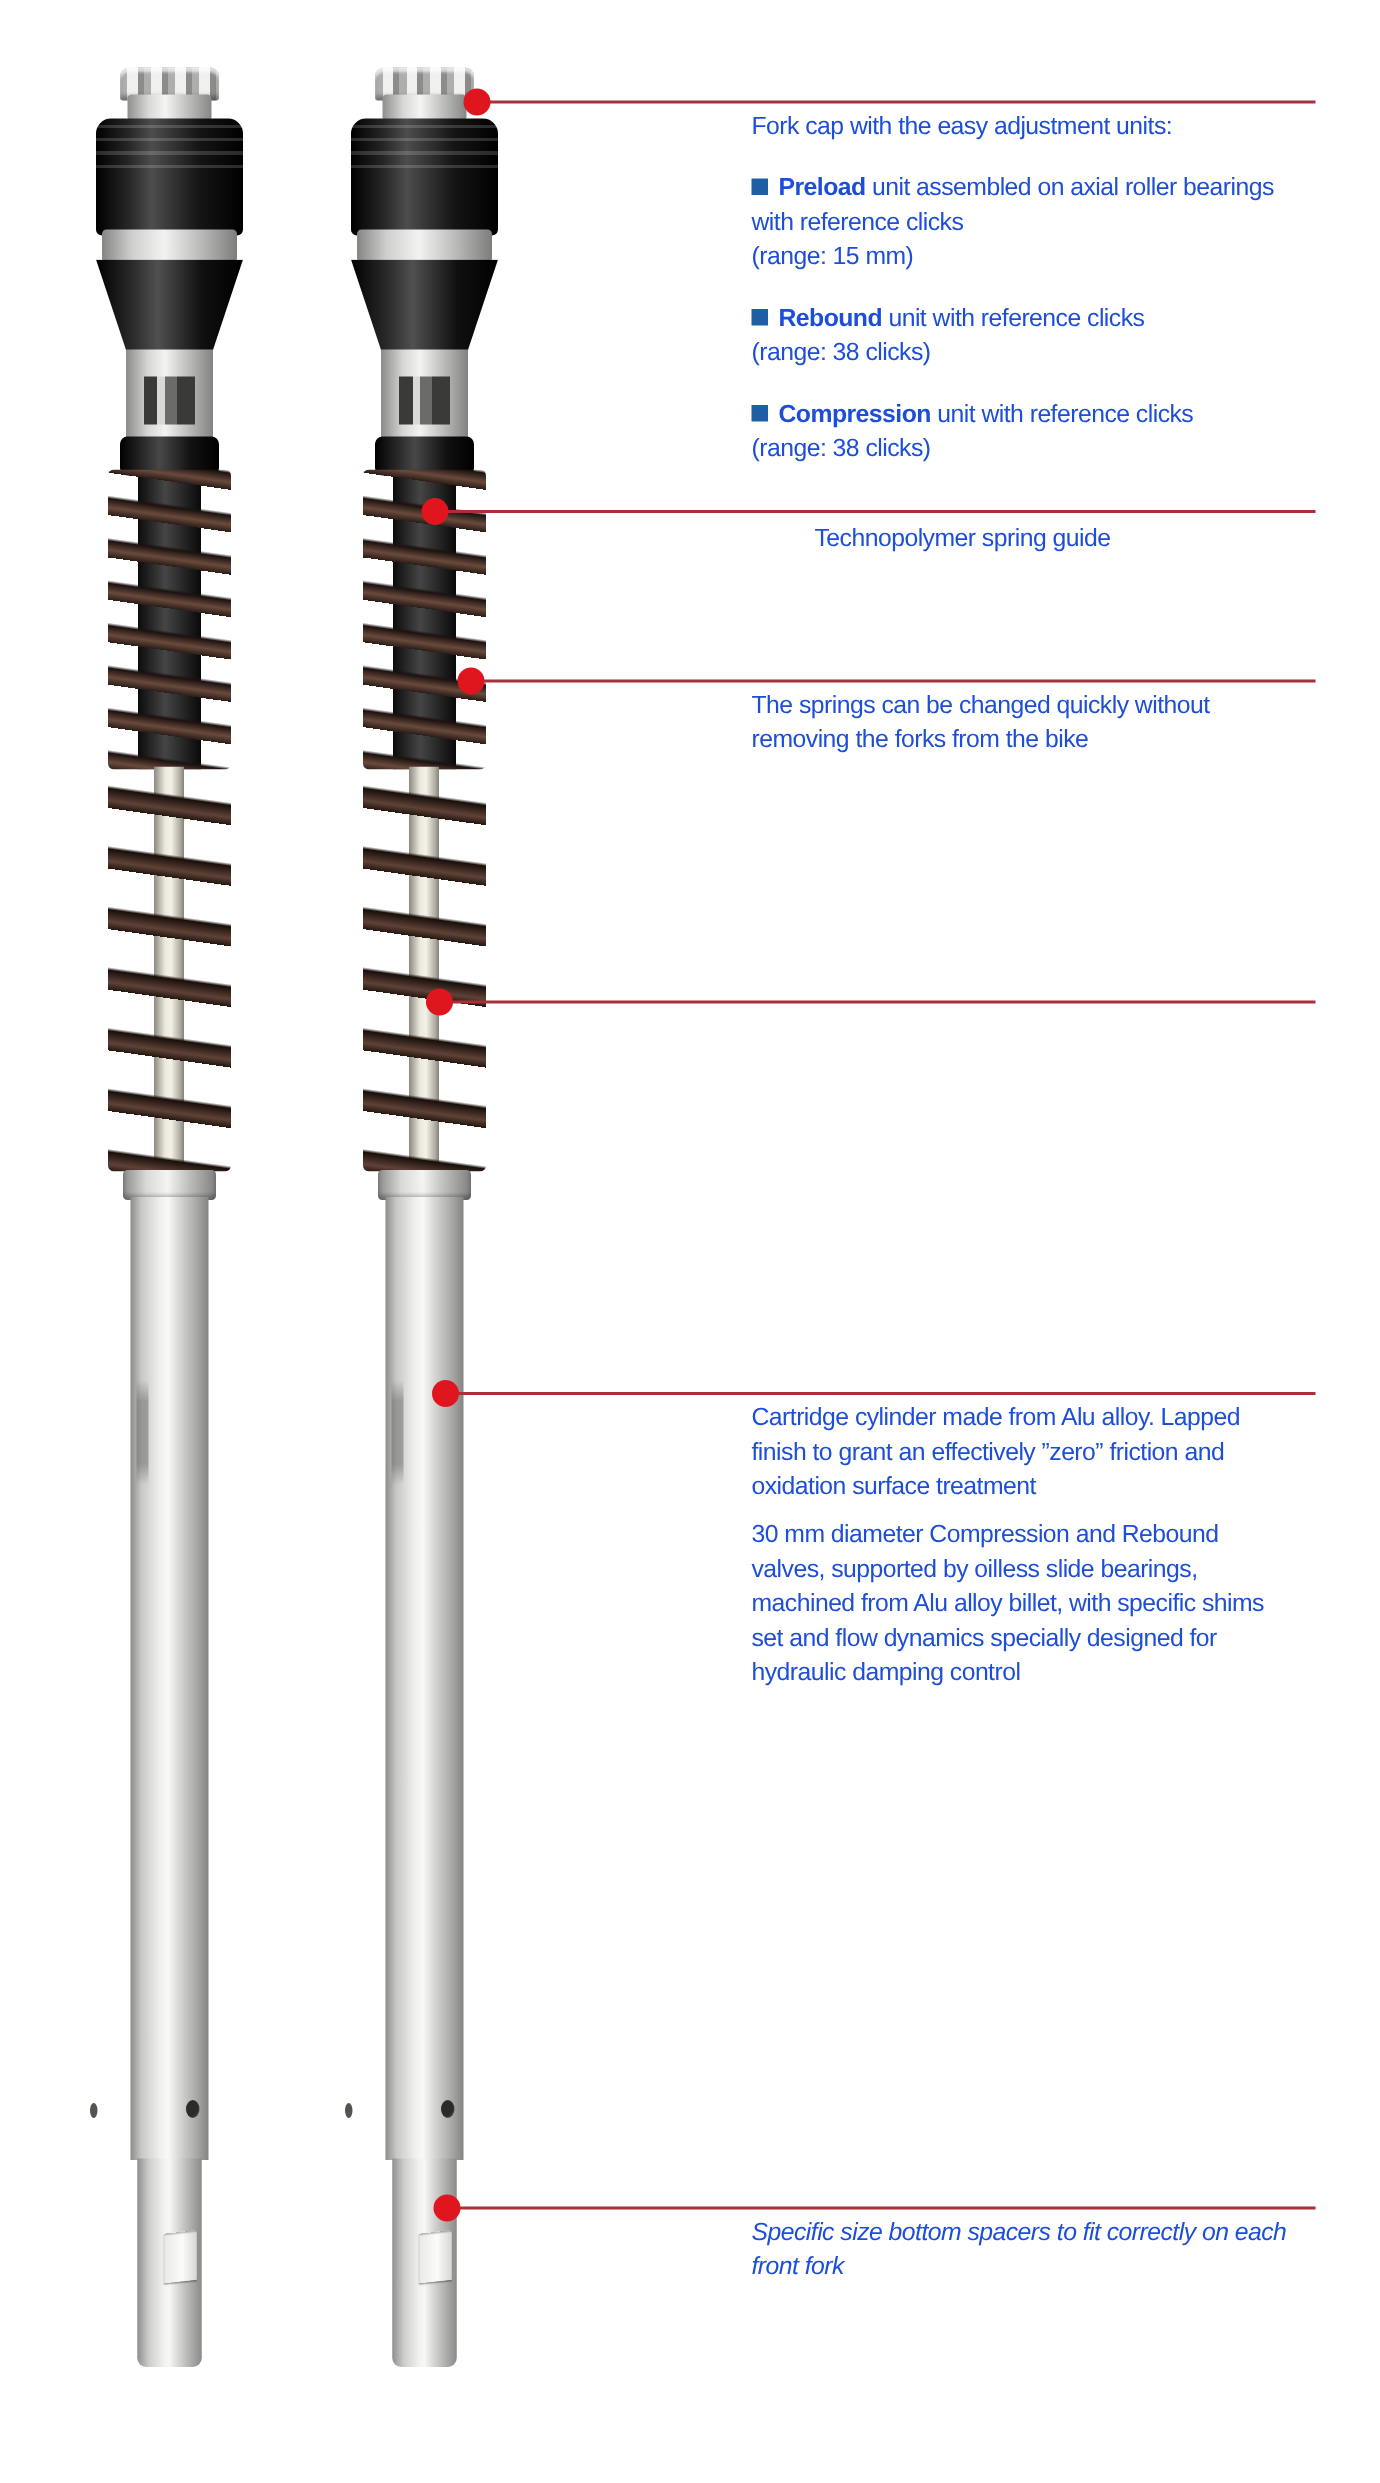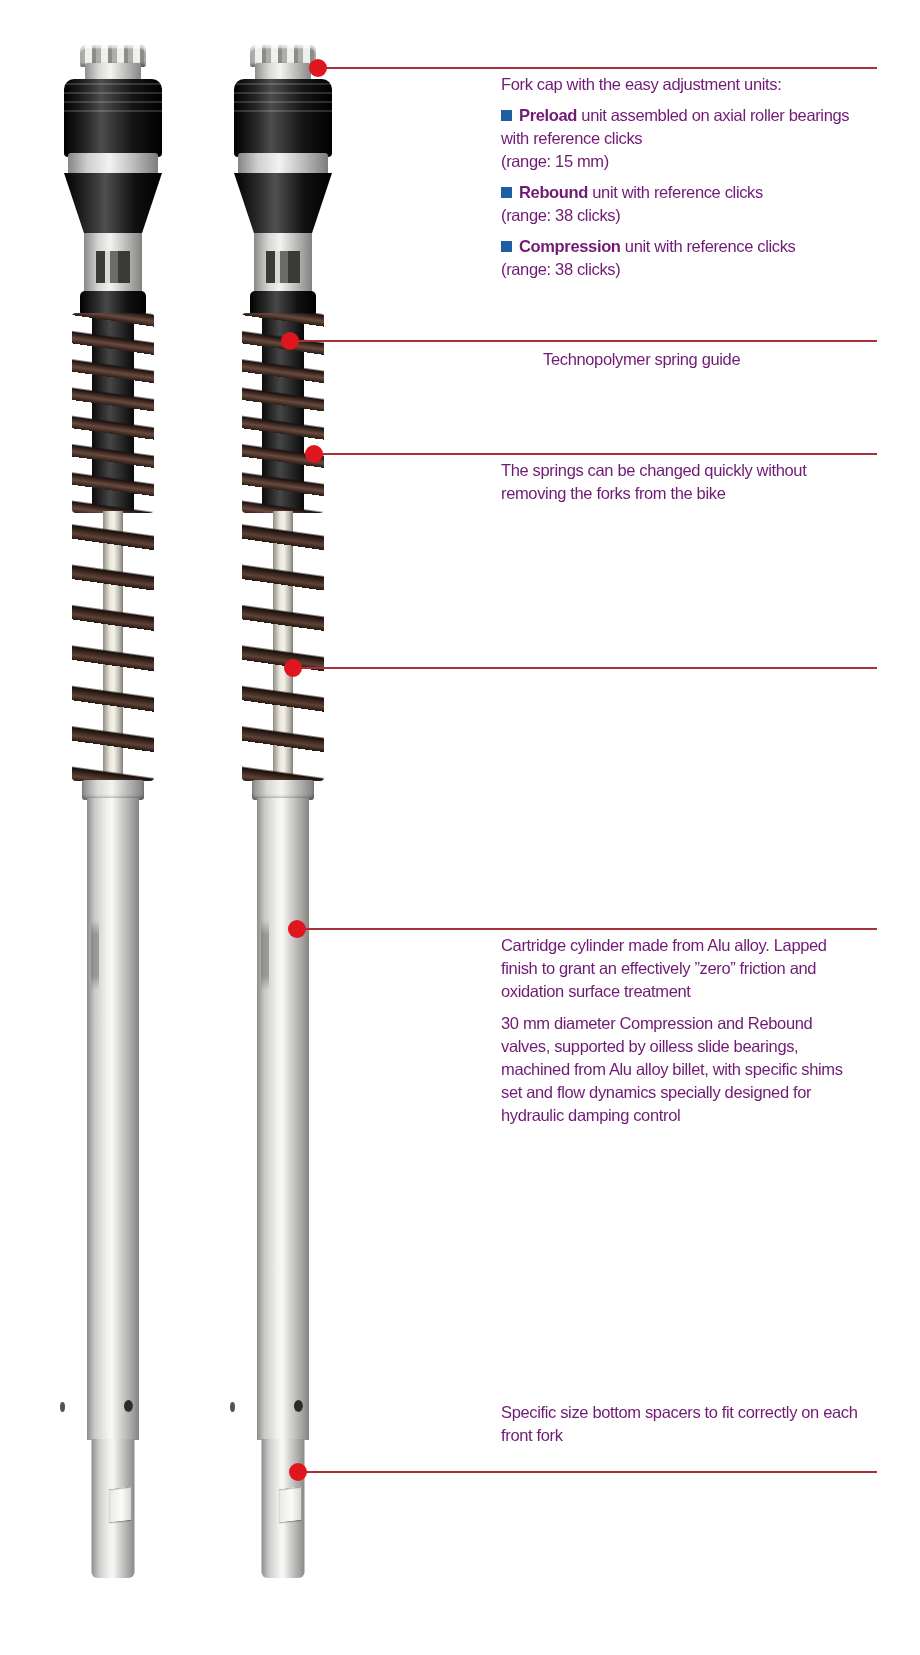--- a/index.html
+++ b/index.html
@@ -72,32 +72,32 @@
   .l5{left:297px;top:928px;width:580px;}
   .l6{left:298px;top:1471px;width:579px;}
   .d1{left:318px;top:68px;}
   .d2{left:290px;top:341px;}
   .d3{left:314px;top:454px;}
   .d4{left:293px;top:668px;}
   .d5{left:297px;top:929px;}
   .d6{left:298px;top:1472px;}
 
   
-  .callout-text{position:absolute;left:501px;width:362px;color:#701a75;
+  .callout-text{position:absolute;left:501px;width:362px;color:#1d4ed8;
     font-size:16.5px;line-height:23px;letter-spacing:-0.35px;}
   .t1{top:73px;}
   .t2{top:348px;margin-left:42px;}
   .t3{top:459px;}
   .t4{top:674px;}
   .t5{top:934px;}
-  .t6{top:1401px;}
+  .t6{top:1477px;font-style:italic;}
   .para{white-space:pre-wrap;}
   .para + .para{margin-top:9px;}
   .range-line{white-space:pre-wrap;}
-  .bullet-para{margin-top:8px;white-space:pre-wrap;}
+  .bullet-para{margin-top:18px;white-space:pre-wrap;}
   .bullet-sq{display:inline-block;width:11px;height:11px;background:#1e5ea5;margin-right:7px;}
   .bterm{font-weight:bold;}
 </style>
 </head>
 <body>
 
 <div class="canvas">
 
   <div class="fork fork-left">
     <div class="fp castellation"></div>

